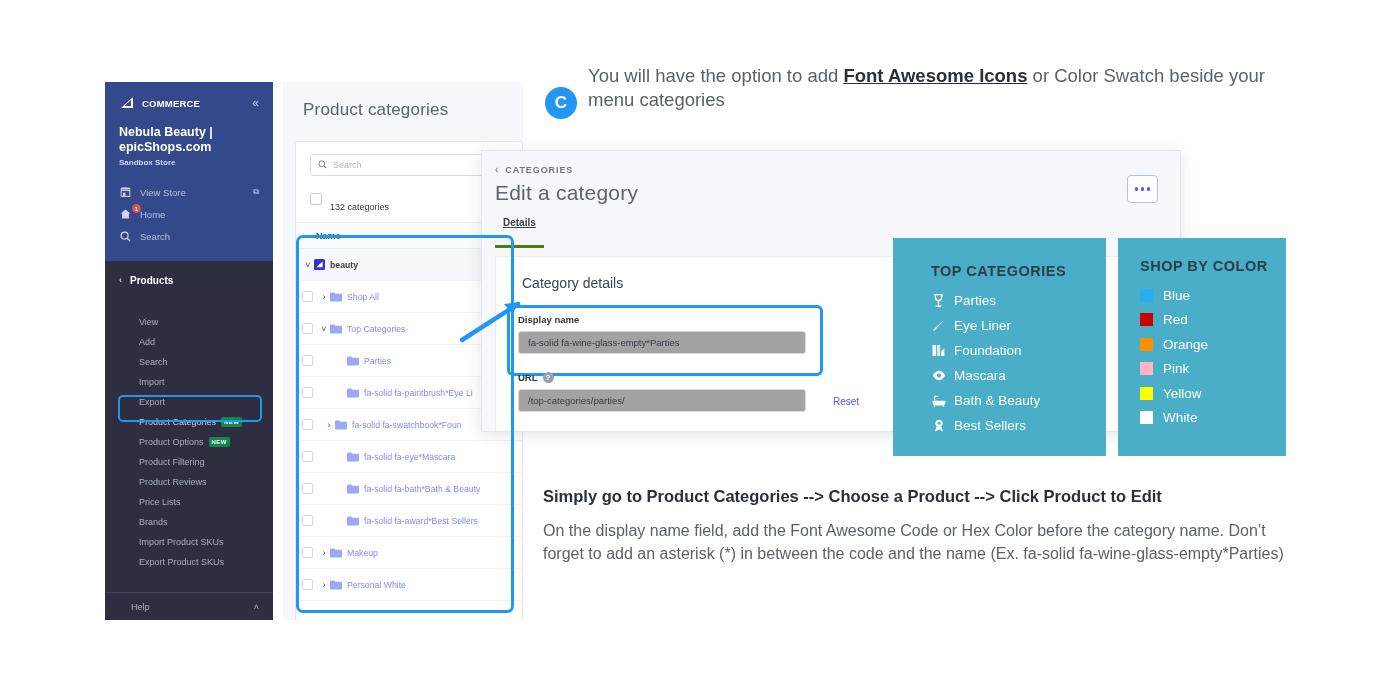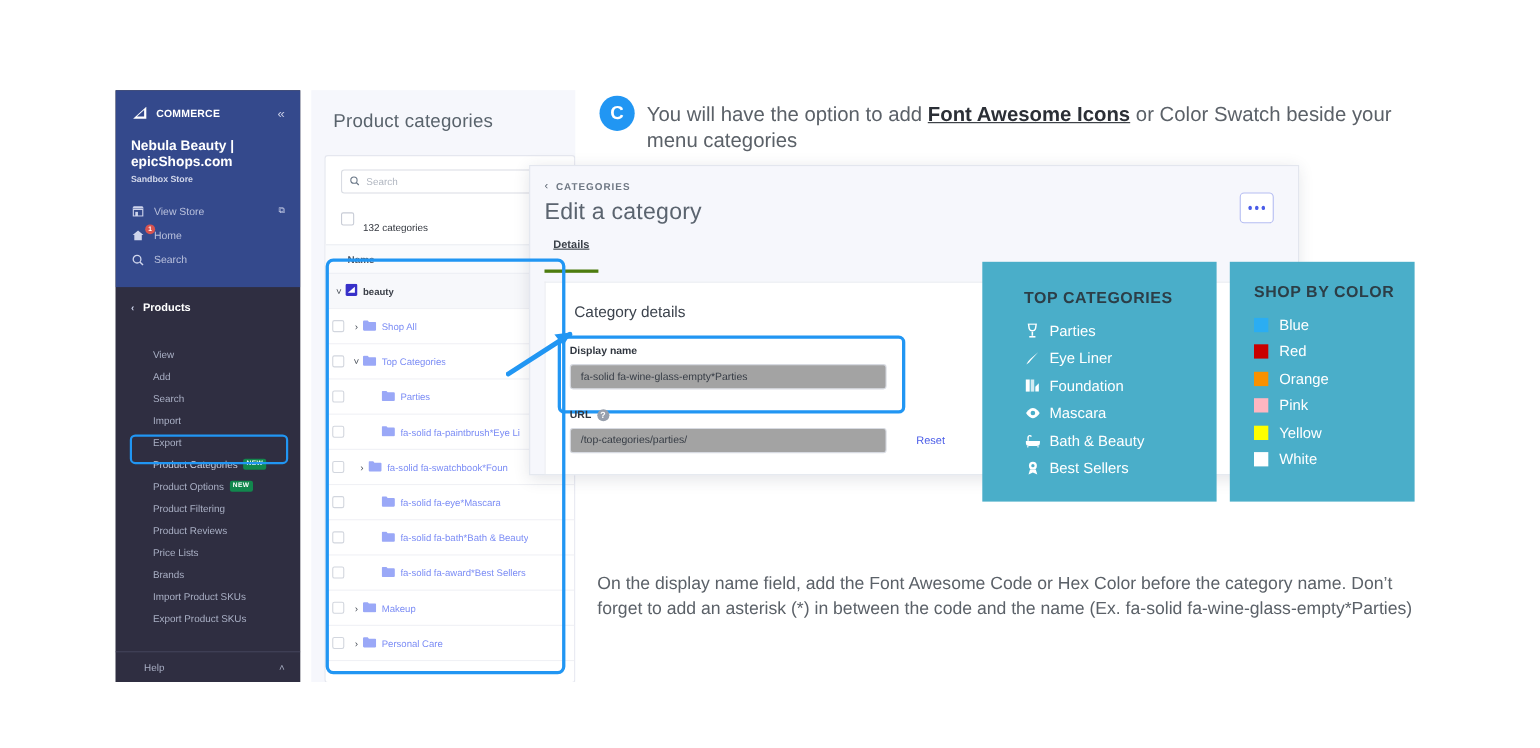--- a/index.html
+++ b/index.html
@@ -172,21 +172,21 @@
   .teal-list{margin-top:9px;}
   .teal-list.colors .teal-item{height:24.5px;gap:10px;}
 
   
   .cbadge{
     position:absolute;left:545px;top:87px;width:32px;height:32px;border-radius:50%;
     background:#2196f3;color:#fff;font-size:17px;font-weight:700;
     display:flex;align-items:center;justify-content:center;font-family:"Liberation Sans",sans-serif;
   }
   .anno-top{
-    position:absolute;left:588px;top:92px;width:706px;
+    position:absolute;left:588px;top:64px;width:706px;
     color:#5b6168;font-size:18.5px;line-height:24px;font-weight:400;
   }
   .anno-top b{color:#2b2f36;font-weight:700;text-decoration:underline;}
   .anno-head{
     position:absolute;left:543px;top:485px;width:760px;
     color:#2b2f36;font-size:16.5px;font-weight:700;line-height:22px;
   }
   .anno-body{
     position:absolute;left:543px;top:519px;width:752px;
     color:#5b6168;font-size:16px;line-height:23px;font-weight:400;
@@ -443,21 +443,21 @@
         </div>
 
         <div class="trow">
           <span class="rcbx"></span>
           <span class="chev" style="margin-left:5px">›</span>
           <span class="folder">
             <svg width="12" height="10" viewBox="0 0 12 10">
                 <path d="M0 1.4 A1 1 0 0 1 1 0.4 H4.3 L5.4 1.7 H11 A1 1 0 0 1 12 2.7 V8.6 A1 1 0 0 1 11 9.6 H1 A1 1 0 0 1 0 8.6 Z" fill="#9aa8f7"></path>
               </svg>
           </span>
-          <span class="tname">Personal Care</span>
+          <span class="tname">Personal White</span>
         </div>
       </div>
     </div>
   </div>
 
   <div class="edit-panel">
     <div class="crumb">
       <span class="bk">‹</span>
       <span class="tx">CATEGORIES</span>
     </div>
@@ -589,16 +589,17 @@
           <span class="swatch" style="background:#ffffff"></span>
           <span>White</span>
         </div>
       </div>
     </div>
   </div>
 
   <div class="cbadge">C</div>
   <div class="anno-top"><span>You will have the option to add </span><b>Font Awesome Icons</b><span> or Color Swatch beside your menu categories</span></div>
 
+  <div class="anno-head">Simply go to Product Categories --&gt; Choose a Product --&gt; Click Product to Edit</div>
   <div class="anno-body">On the display name field, add the Font Awesome Code or Hex Color before the category name. Don’t forget to add an asterisk (*) in between the code and the name (Ex. fa-solid fa-wine-glass-empty*Parties)</div>
 
   <div class="ring-tree"></div>
 </div>
 
 </body></html>

